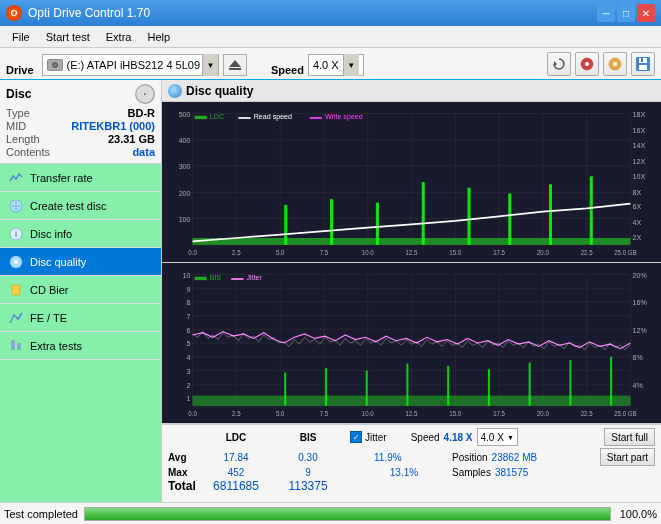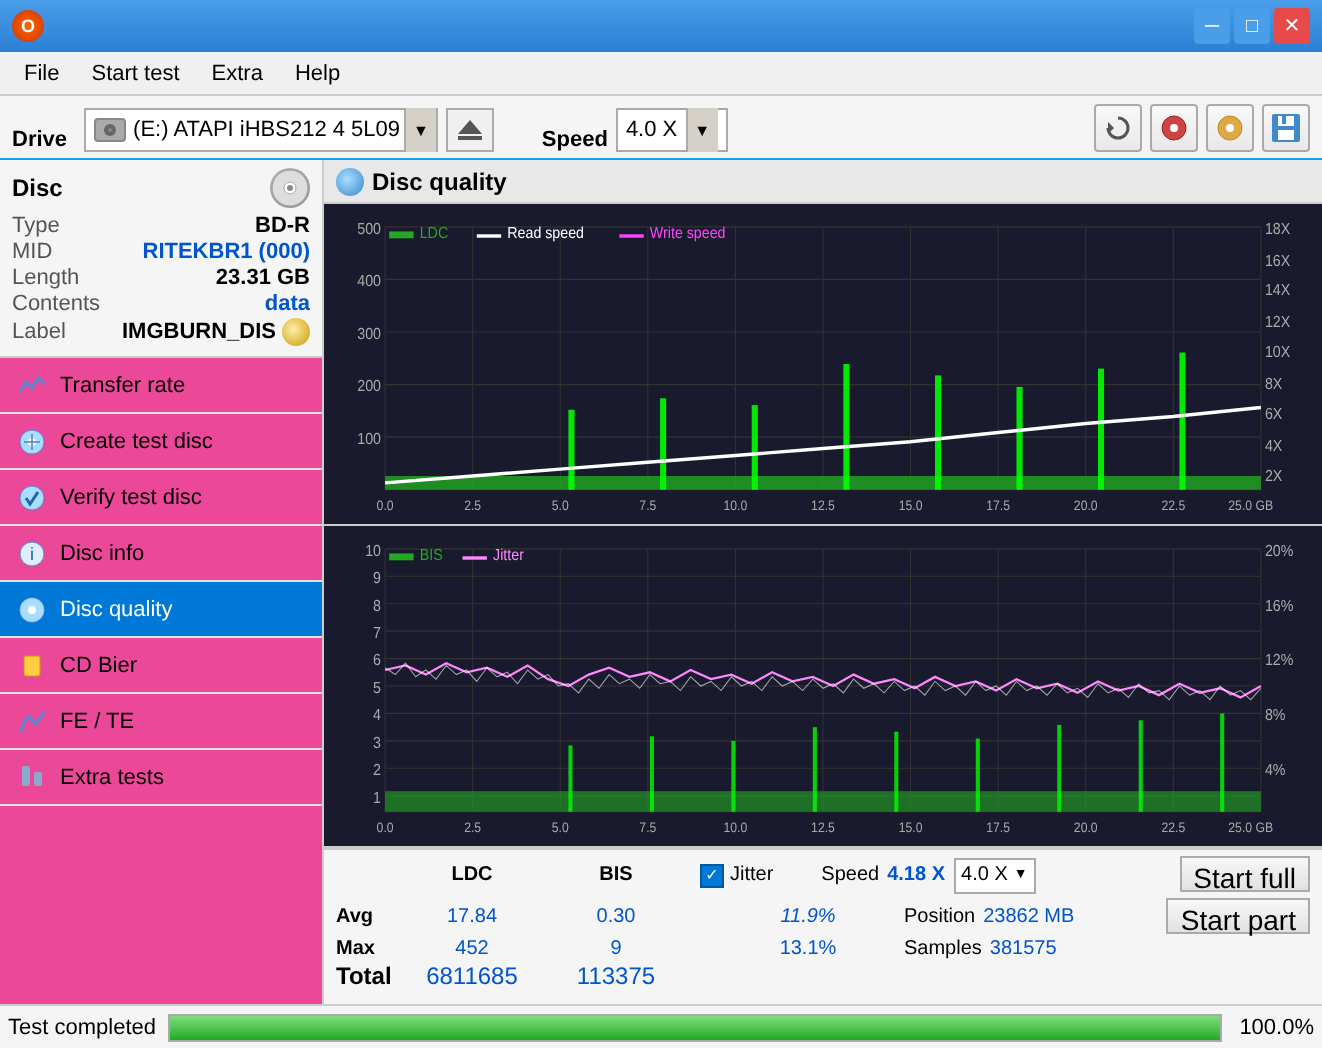--- a/index.html
+++ b/index.html
@@ -110,21 +110,21 @@
 
     
     .main-area {
       display: flex;
       height: calc(524px - 26px - 22px - 32px - 22px);
     }
 
     
     .sidebar {
       width: 162px;
-      background: #ec4899;
+      background: #86efac;
       border-right: 1px solid #ccc;
       display: flex;
       flex-direction: column;
       flex-shrink: 0;
       justify-content: center;
     }
     .disc-info-panel {
       padding: 4px 6px;
       border-bottom: 1px solid #ccc;
       background: #f5f5f5;
@@ -236,21 +236,21 @@
       padding: 2px 6px;
       display: flex;
       flex-direction: column;
       gap: 1px;
       height: 78px;
     }
     .start-full-btn, .start-part-btn {
       border: 1px solid #aaa;
       background: linear-gradient(to bottom, #f8f8f8, #e0e0e0);
       cursor: pointer;
-      font-size: 14px;
+      font-size: 10px;
       padding: 2px 6px;
       height: 18px;
     }
 
     
     .status-bar {
       background: #f5f5f5;
       border-top: 1px solid #ccc;
       display: flex;
       align-items: center;
@@ -271,20 +271,21 @@
       background: linear-gradient(to bottom, #80dd80, #22aa22);
     }
     .progress-text { font-size: 11px; min-width: 40px; text-align: right; }
   </style>
 </head>
 <body>
 
 <div class="title-bar">
   <div class="title-bar-left">
     <div class="app-icon">O</div>
+    <span class="title-text">Opti Drive Control 1.70</span>
   </div>
   <div class="title-bar-controls">
     <button class="title-btn title-btn-min">─</button>
     <button class="title-btn title-btn-max">□</button>
     <button class="title-btn title-btn-close">✕</button>
   </div>
 </div>
 
 <div class="menu-bar">
   <div class="menu-item">File</div>
@@ -372,27 +373,20 @@
         <span class="disc-row-value blue">RITEKBR1 (000)</span>
       </div>
       <div class="disc-row">
         <span class="disc-row-label">Length</span>
         <span class="disc-row-value">23.31 GB</span>
       </div>
       <div class="disc-row">
         <span class="disc-row-label">Contents</span>
         <span class="disc-row-value blue">data</span>
       </div>
-      <div class="disc-row">
-        <span class="disc-row-label">Label</span>
-        <span style="display:flex;align-items:center;gap:3px;">
-          <span class="disc-row-value">IMGBURN_DIS</span>
-          <div style="width:14px;height:14px;border-radius:50%;background:radial-gradient(circle at 40% 40%,#ffeeaa,#cc9900);cursor:pointer;"></div>
-        </span>
-      </div>
     </div>
 
     <div class="nav-items">
       <div class="nav-item">
         <div class="nav-item-icon">
           <svg width="14" height="14" viewBox="0 0 14 14">
               <polyline points="1,10 4,5 7,8 10,3 13,6" fill="none" stroke="#5588cc" stroke-width="1.5"></polyline>
             </svg>
         </div>
         <span>Transfer rate</span>
@@ -400,29 +394,20 @@
       <div class="nav-item">
         <div class="nav-item-icon">
           <svg width="14" height="14" viewBox="0 0 14 14">
               <circle cx="7" cy="7" r="6" fill="#aaddff" stroke="#5588cc" stroke-width="0.5"></circle>
               <circle cx="7" cy="7" r="2" fill="white"></circle>
               <line x1="7" y1="3" x2="7" y2="11" stroke="#5588cc" stroke-width="0.8"></line>
               <line x1="3" y1="7" x2="11" y2="7" stroke="#5588cc" stroke-width="0.8"></line>
             </svg>
         </div>
         <span>Create test disc</span>
-      </div>
-      <div class="nav-item">
-        <div class="nav-item-icon">
-          <svg width="14" height="14" viewBox="0 0 14 14">
-              <circle cx="7" cy="7" r="6" fill="#aaddff" stroke="#5588cc" stroke-width="0.5"></circle>
-              <polyline points="4,7 6,10 10,4" fill="none" stroke="#2266aa" stroke-width="1.5"></polyline>
-            </svg>
-        </div>
-        <span>Verify test disc</span>
       </div>
       <div class="nav-item">
         <div class="nav-item-icon">
           <svg width="14" height="14" viewBox="0 0 14 14">
               <circle cx="7" cy="7" r="6" fill="#ddeeff" stroke="#5588cc" stroke-width="0.5"></circle>
               <text x="6" y="10" font-size="9" fill="#2266aa">i</text>
             </svg>
         </div>
         <span>Disc info</span>
       </div>
@@ -649,21 +634,21 @@
         </div>
         <div style="margin-left:auto;">
           <button class="start-full-btn">Start full</button>
         </div>
       </div>
 
       <div style="display:flex;align-items:center;gap:4px;font-size:10px;">
         <div style="width:30px;font-weight:bold;">Avg</div>
         <div style="width:68px;text-align:center;color:#0055cc;">17.84</div>
         <div style="width:68px;text-align:center;color:#0055cc;">0.30</div>
-        <div style="width:60px;text-align:center;color:#0055cc;margin-left:28px;font-style:italic;">11.9%</div>
+        <div style="width:60px;text-align:left;color:#0055cc;margin-left:28px;">11.9%</div>
         <div style="margin-left:14px;display:flex;align-items:center;gap:4px;">
           <span>Position</span>
           <span style="color:#0055cc;">23862 MB</span>
         </div>
         <div style="margin-left:auto;">
           <button class="start-part-btn">Start part</button>
         </div>
       </div>
 
       <div style="display:flex;align-items:center;gap:4px;font-size:10px;">

